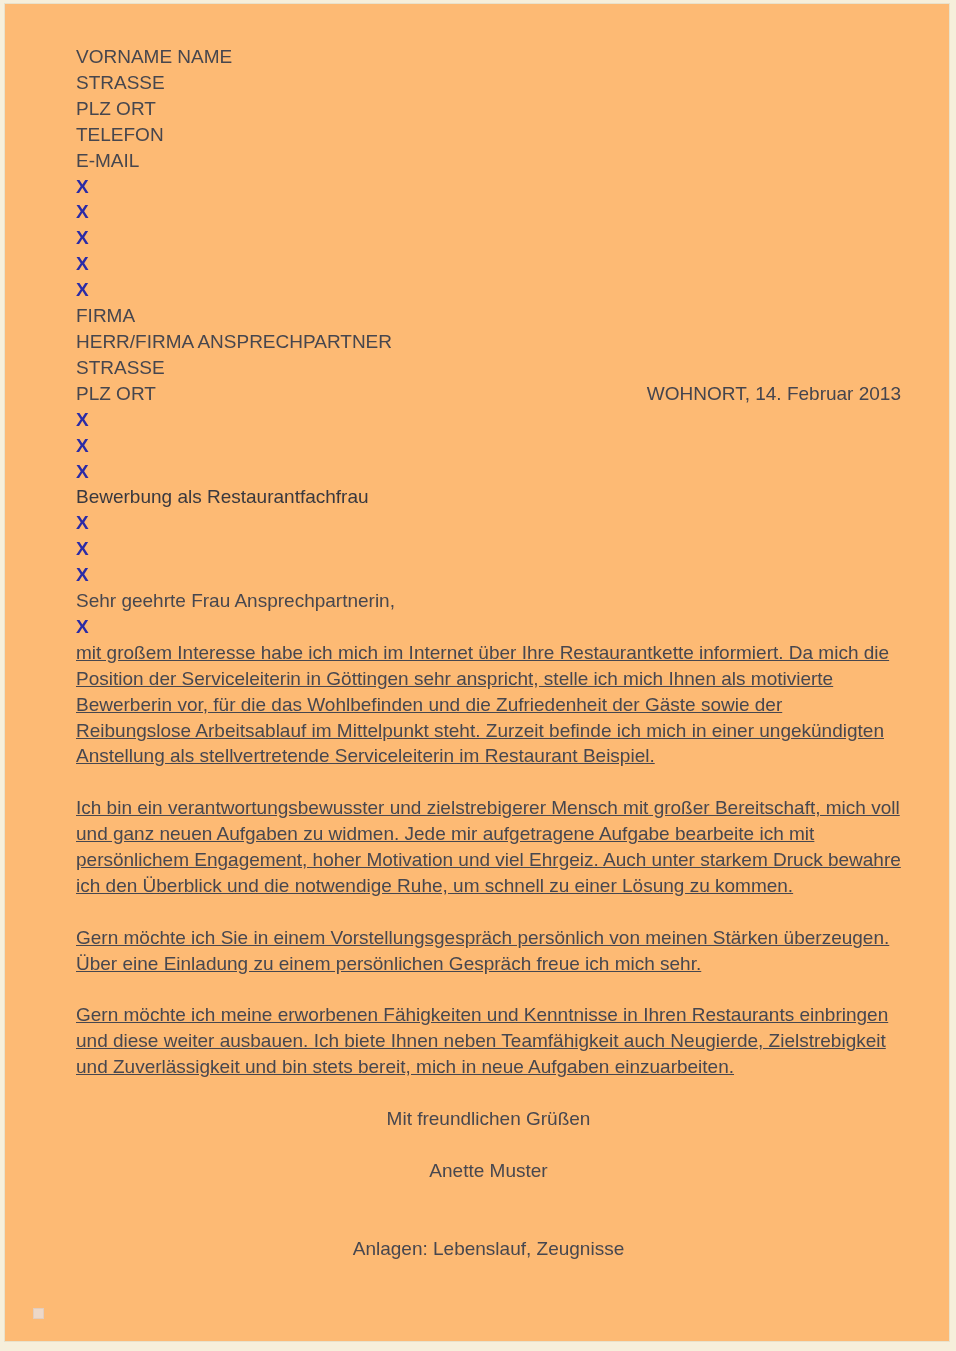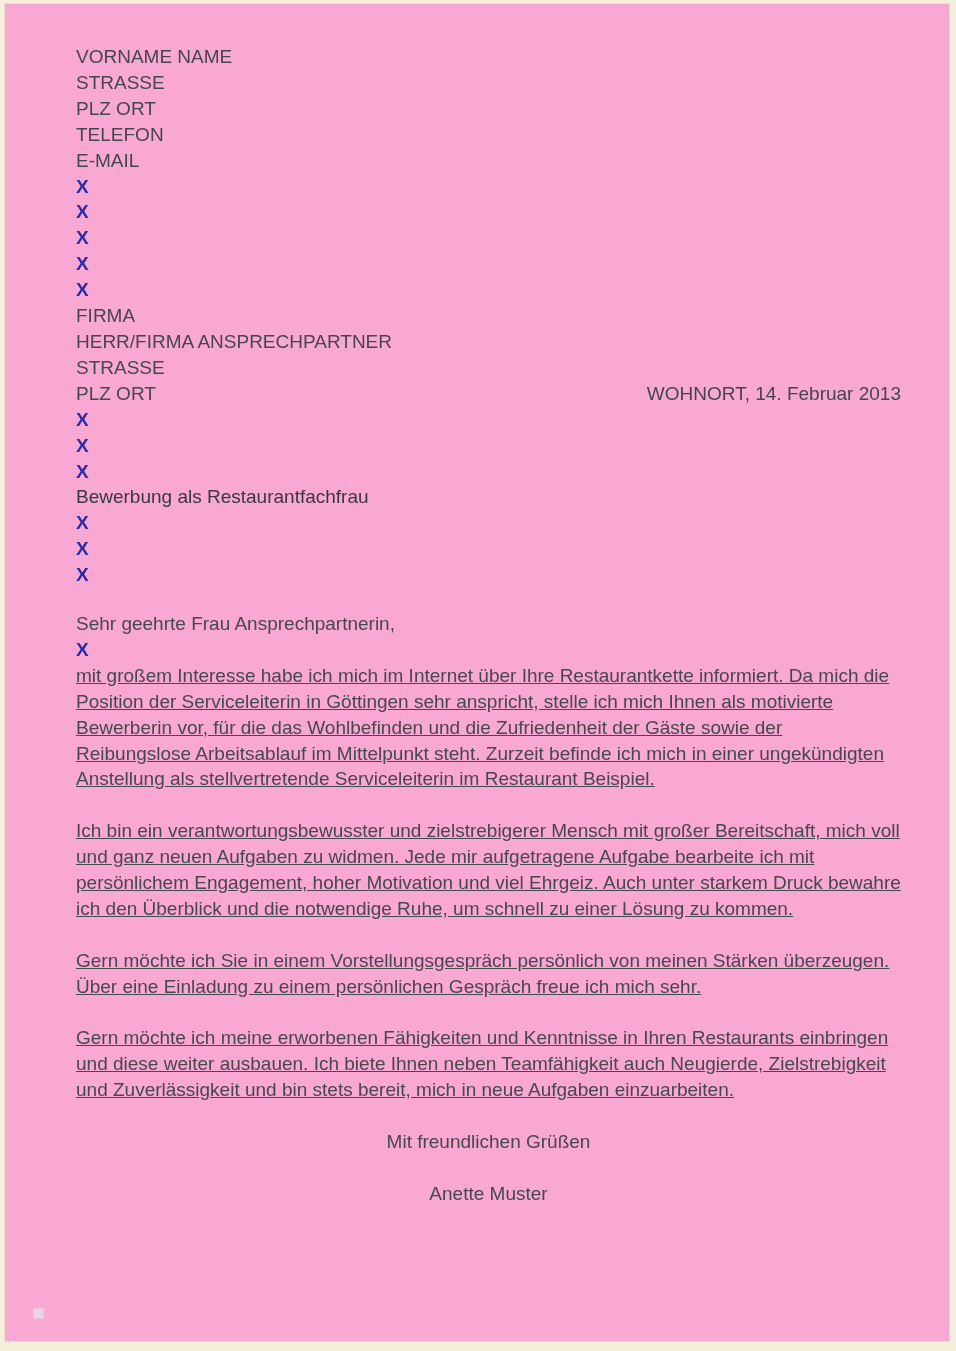--- a/index.html
+++ b/index.html
@@ -15,21 +15,21 @@
     width: 956px;
     height: 1351px;
     padding: 3px 6px 9px 4px;
     background: #f6efdb;
   }
   .page {
     position: relative;
     box-sizing: border-box;
     width: 100%;
     height: 100%;
-    background: #f9a8d4;
+    background: #fdba74;
     border: 1px solid #e9e2cb;
     padding: 40px 48px 0 71px;
     color: #45454e;
     font-size: 19px;
     line-height: 25.9px;
   }
   .line { white-space: pre; }
   .caps { color: #46464e; }
   .x-line {
     color: #2b2ba6;
@@ -44,21 +44,21 @@
   .subject {
     font-weight: normal;
     color: #38383f;
   }
   .para {
     max-width: 845px;
     margin: 0 0 25.9px 0;
     color: #47474f;
     text-decoration: underline;
   }
-  .salutation { color: #47474f; margin-top: 23px; }
+  .salutation { color: #47474f; }
   .closing-block .line { color: #47474f; text-align: center; }
   .gap-1 { height: 25.9px; }
   .gap-2 { height: 51.8px; }
   .artifact {
     position: absolute;
     left: 28px;
     bottom: 22px;
     width: 9px;
     height: 9px;
     border: 1px solid #d8d6de;
@@ -123,17 +123,18 @@
       <p class="para">Ich bin ein verantwortungsbewusster und zielstrebigerer Mensch mit großer Bereitschaft, mich voll und ganz neuen Aufgaben zu widmen. Jede mir aufgetragene Aufgabe bearbeite ich mit persönlichem Engagement, hoher Motivation und viel Ehrgeiz. Auch unter starkem Druck bewahre ich den Überblick und die notwendige Ruhe, um schnell zu einer Lösung zu kommen.</p>
       <p class="para">Gern möchte ich Sie in einem Vorstellungsgespräch persönlich von meinen Stärken überzeugen. Über eine Einladung zu einem persönlichen Gespräch freue ich mich sehr.</p>
       <p class="para">Gern möchte ich meine erworbenen Fähigkeiten und Kenntnisse in Ihren Restaurants einbringen und diese weiter ausbauen. Ich biete Ihnen neben Teamfähigkeit auch Neugierde, Zielstrebigkeit und Zuverlässigkeit und bin stets bereit, mich in neue Aufgaben einzuarbeiten.</p>
     </div>
 
     <div class="closing-block">
       <div class="line">Mit freundlichen Grüßen</div>
       <div class="gap-1"></div>
       <div class="line">Anette Muster</div>
       <div class="gap-2"></div>
+      <div class="line">Anlagen: Lebenslauf, Zeugnisse</div>
     </div>
 
     <div class="artifact"></div>
   </div>
 </div>
 
 </body></html>

